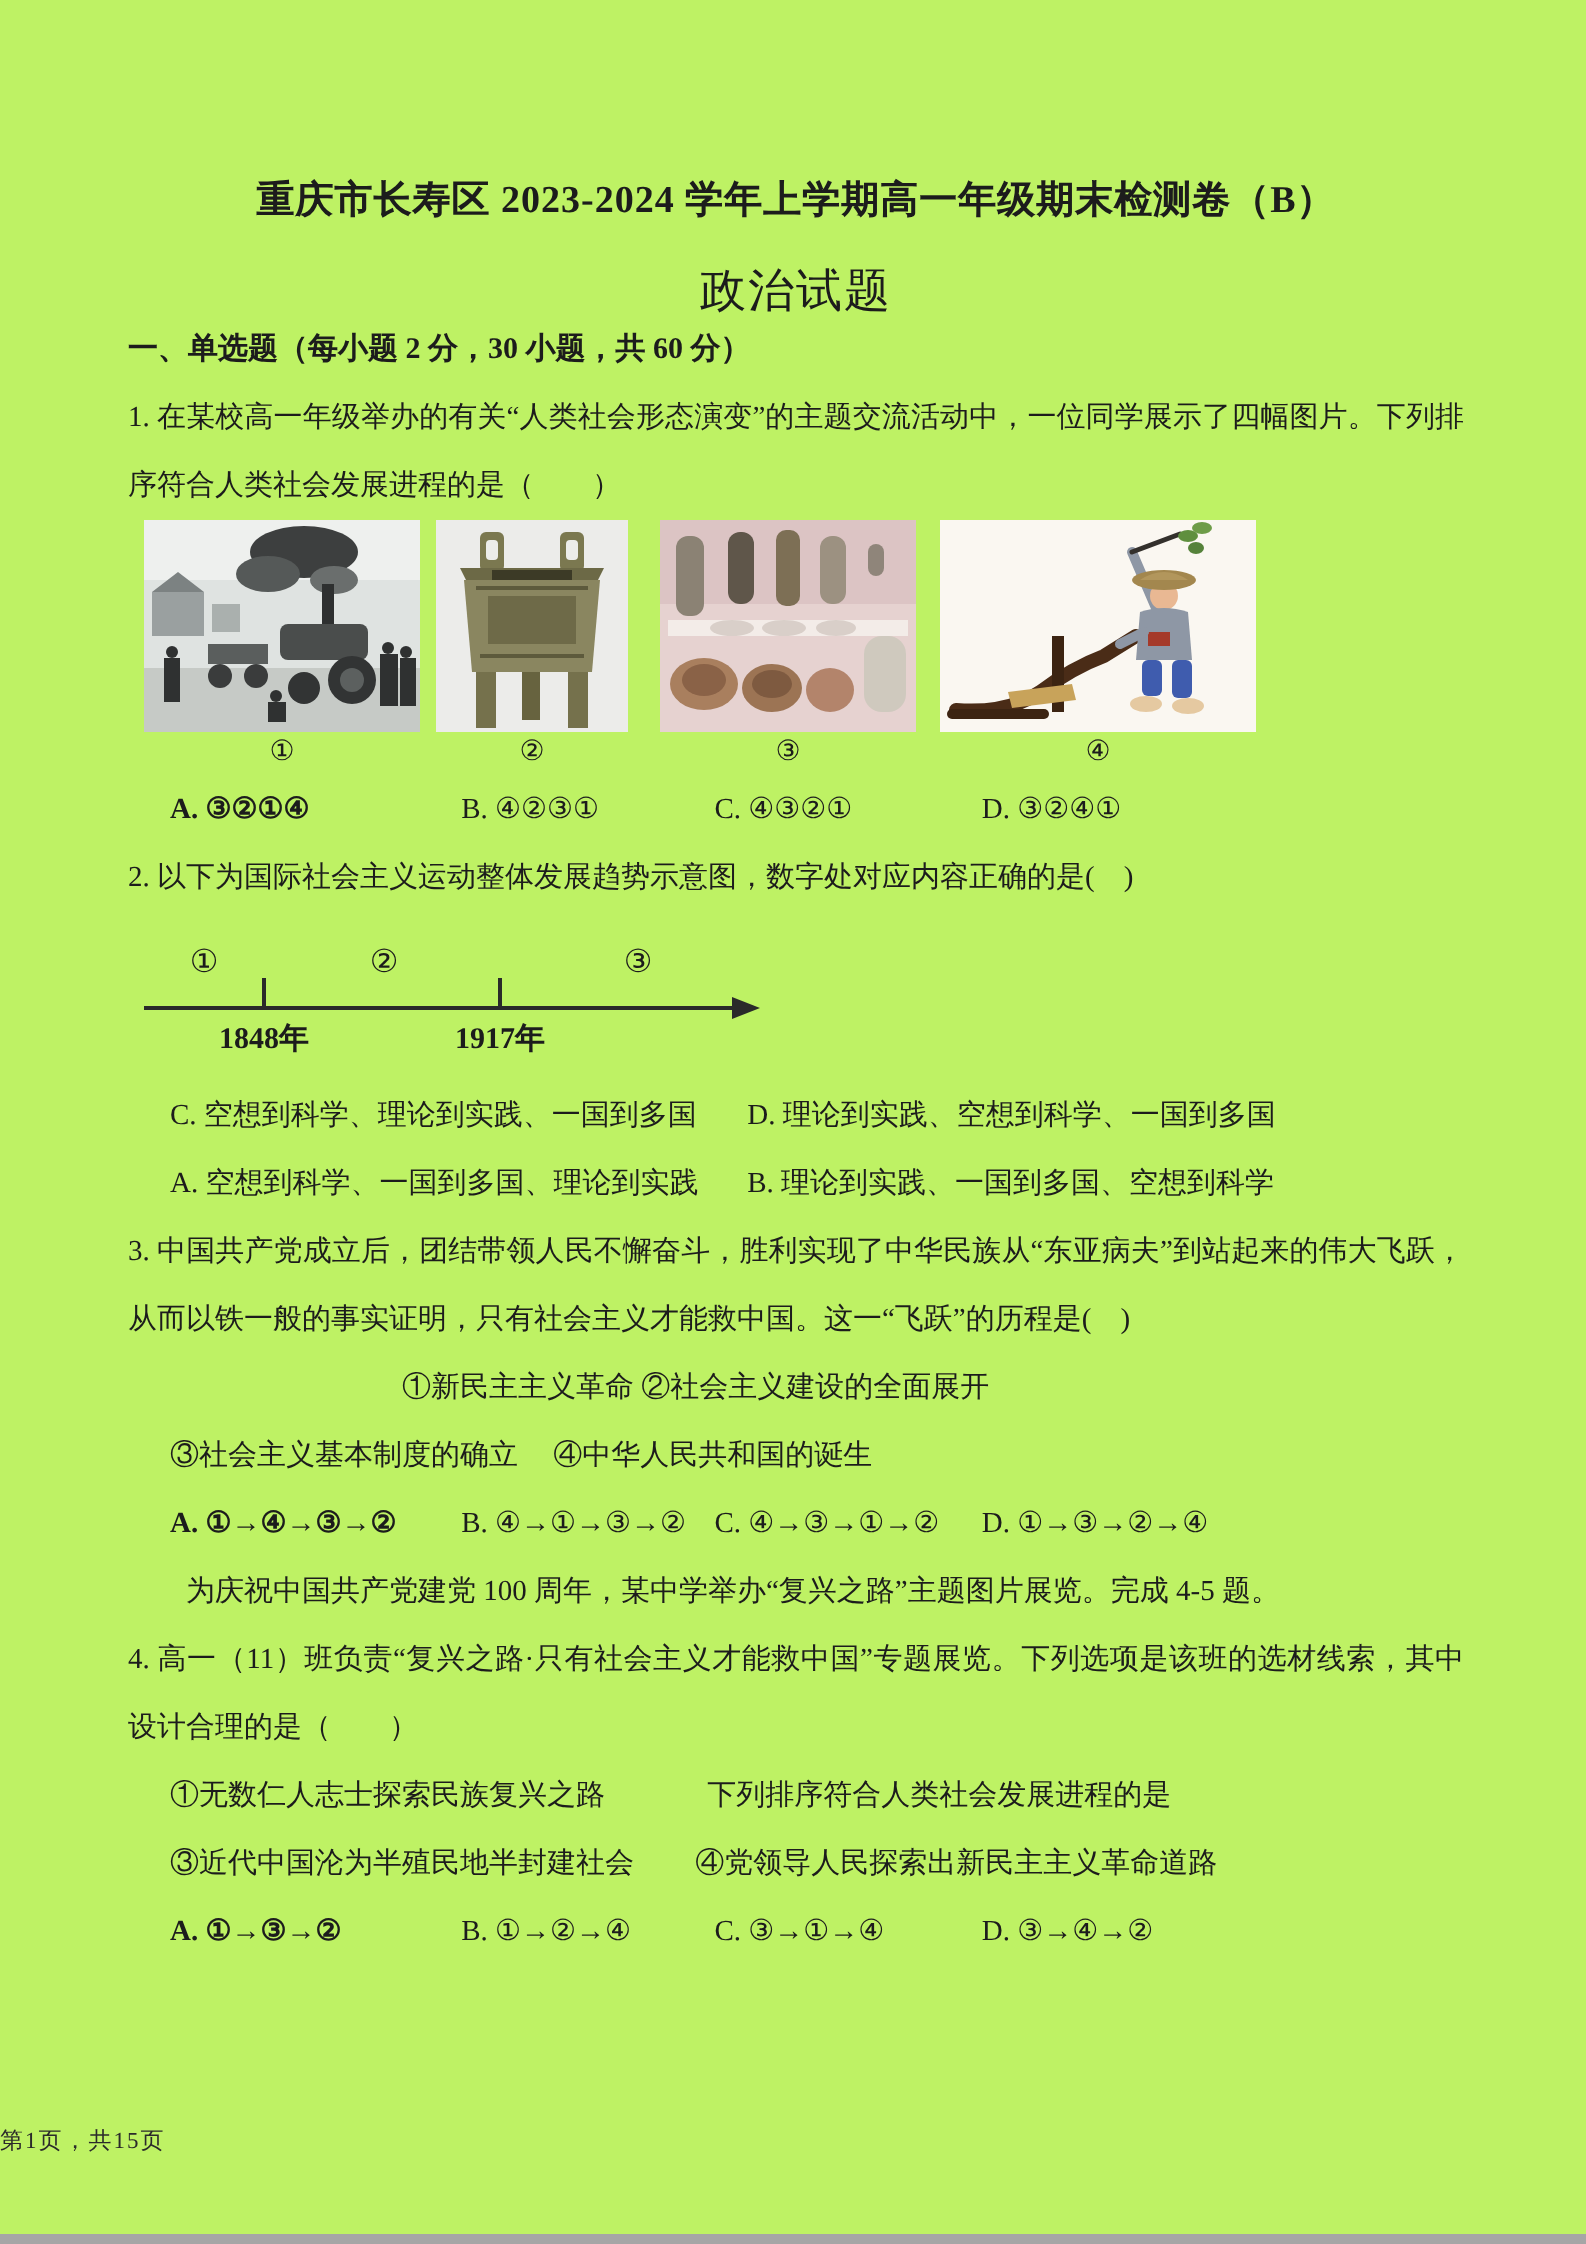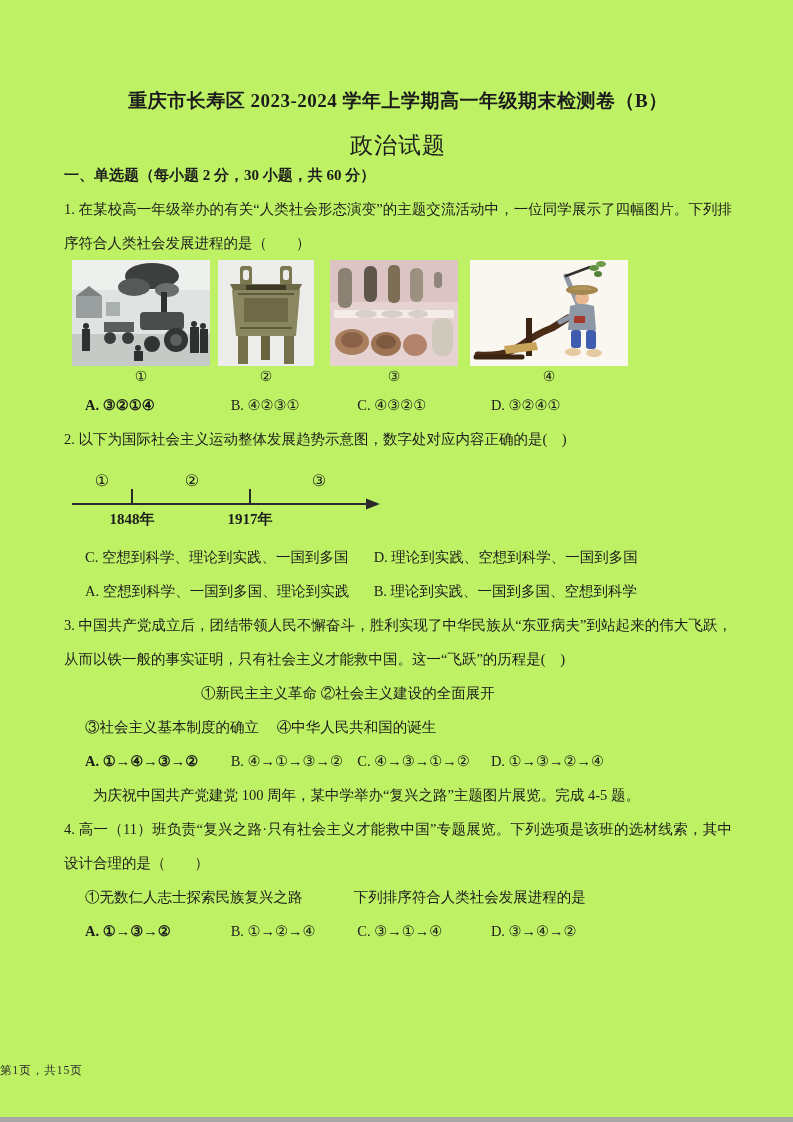--- a/index.html
+++ b/index.html
@@ -207,20 +207,24 @@
       <span>D. ①→③→②→④</span>
     </div>
 
     <p class="qtext indent">为庆祝中国共产党建党 100 周年，某中学举办“复兴之路”主题图片展览。完成 4-5 题。</p>
 
     <p class="qtext">4. 高一（11）班负责“复兴之路·只有社会主义才能救中国”专题展览。下列选项是该班的选材线索，其中设计合理的是（　　）</p>
     <div class="row items-q4a">
       <span>①无数仁人志士探索民族复兴之路</span>
       <span>下列排序符合人类社会发展进程的是</span>
     </div>
+    <div class="row items-q4b">
+      <span>③近代中国沦为半殖民地半封建社会</span>
+      <span>④党领导人民探索出新民主主义革命道路</span>
+    </div>
     <div class="row opt4">
       <span>A. ①→③→②</span>
       <span>B. ①→②→④</span>
       <span>C. ③→①→④</span>
       <span>D. ③→④→②</span>
     </div>
 
   </div>
 
   <div class="footer">第1页，共15页</div>

